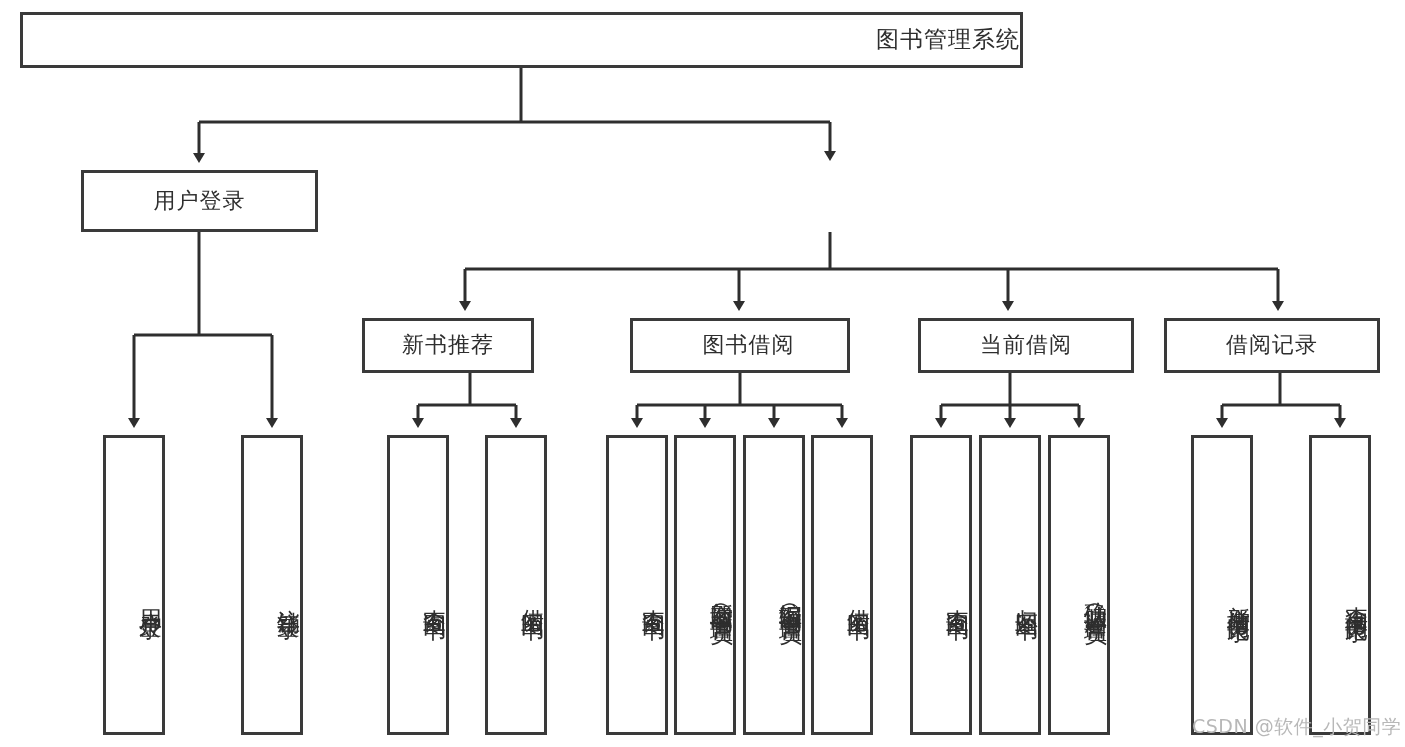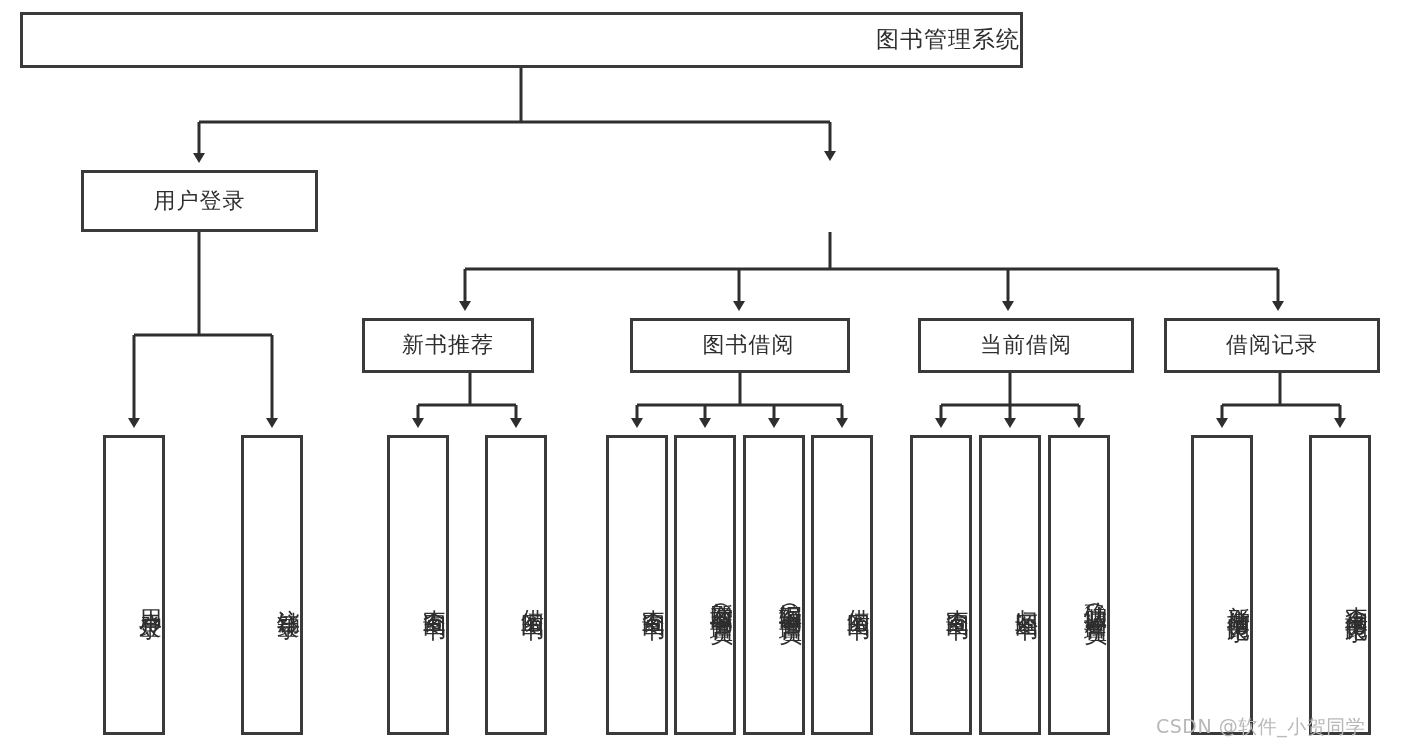--- a/index.html
+++ b/index.html
@@ -53,21 +53,21 @@
   svg.edges {
     position: absolute;
     left: 0;
     top: 0;
     width: 1405px;
     height: 747px;
     pointer-events: none;
   }
   .watermark {
     position: absolute;
-    left: 1156px;
+    left: 1192px;
     top: 714px;
     font-size: 19px;
     color: #b8b8b8;
     white-space: nowrap;
     letter-spacing: 0.5px;
   }
 </style>
 </head>
 <body>
 

